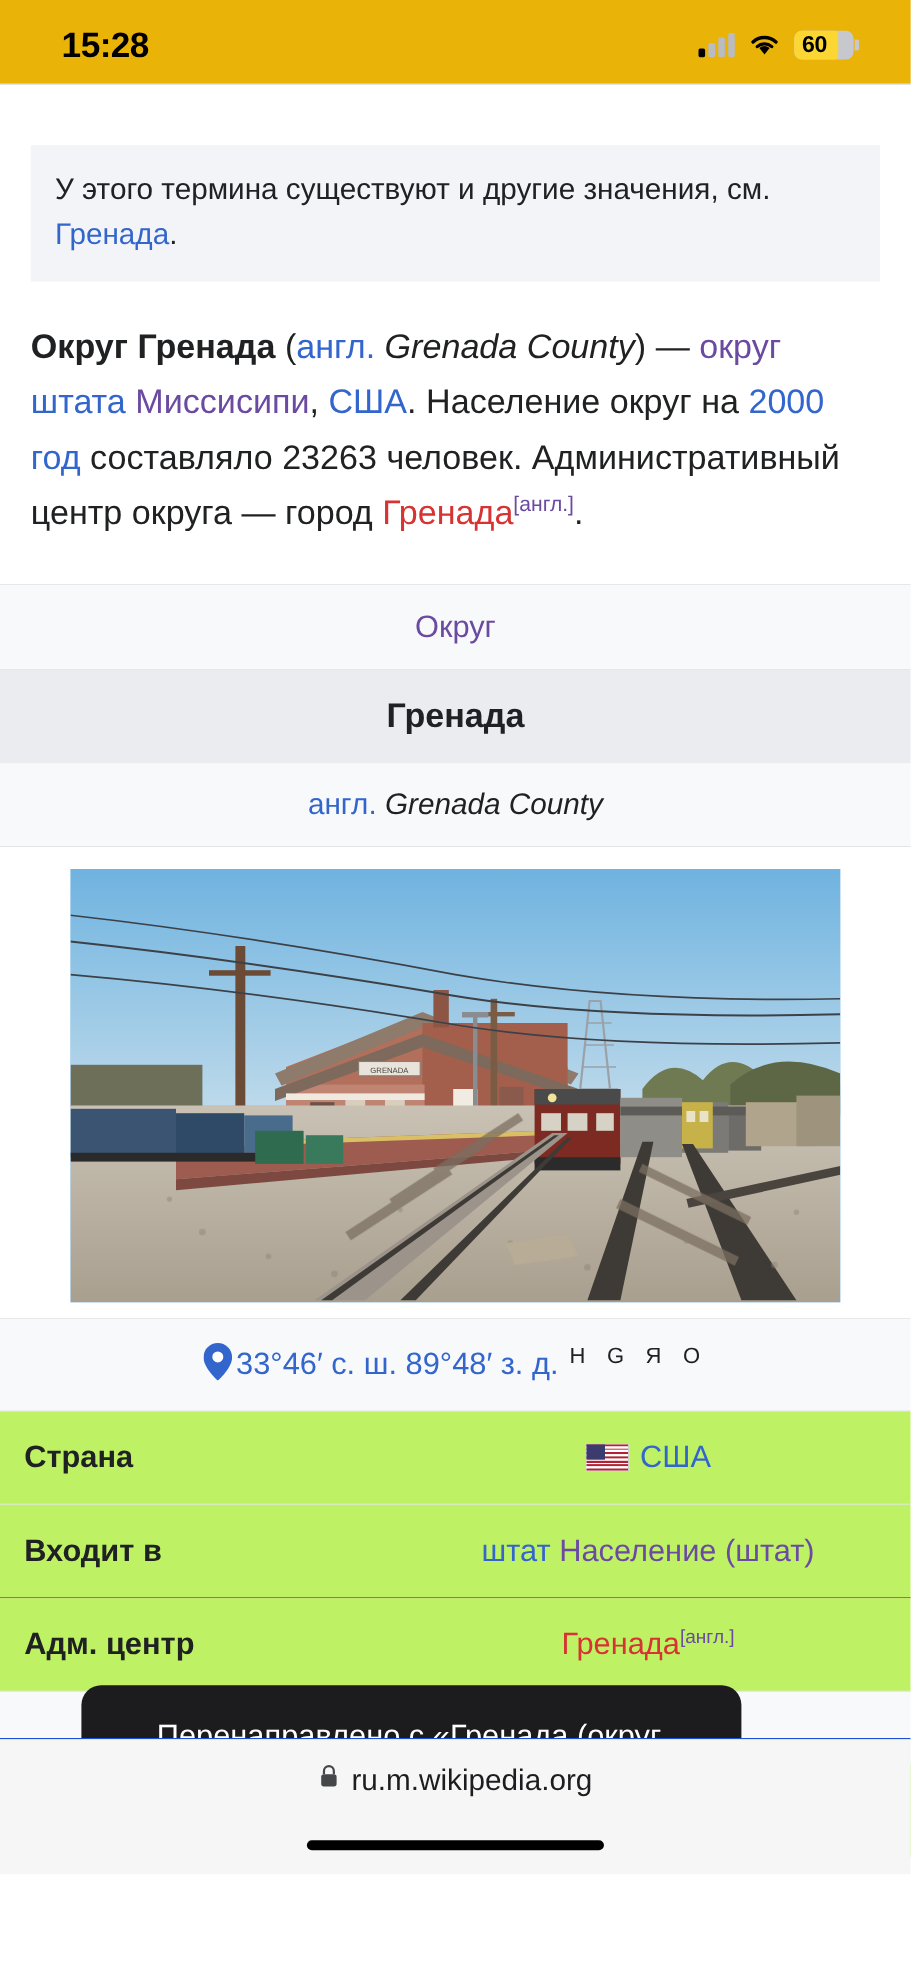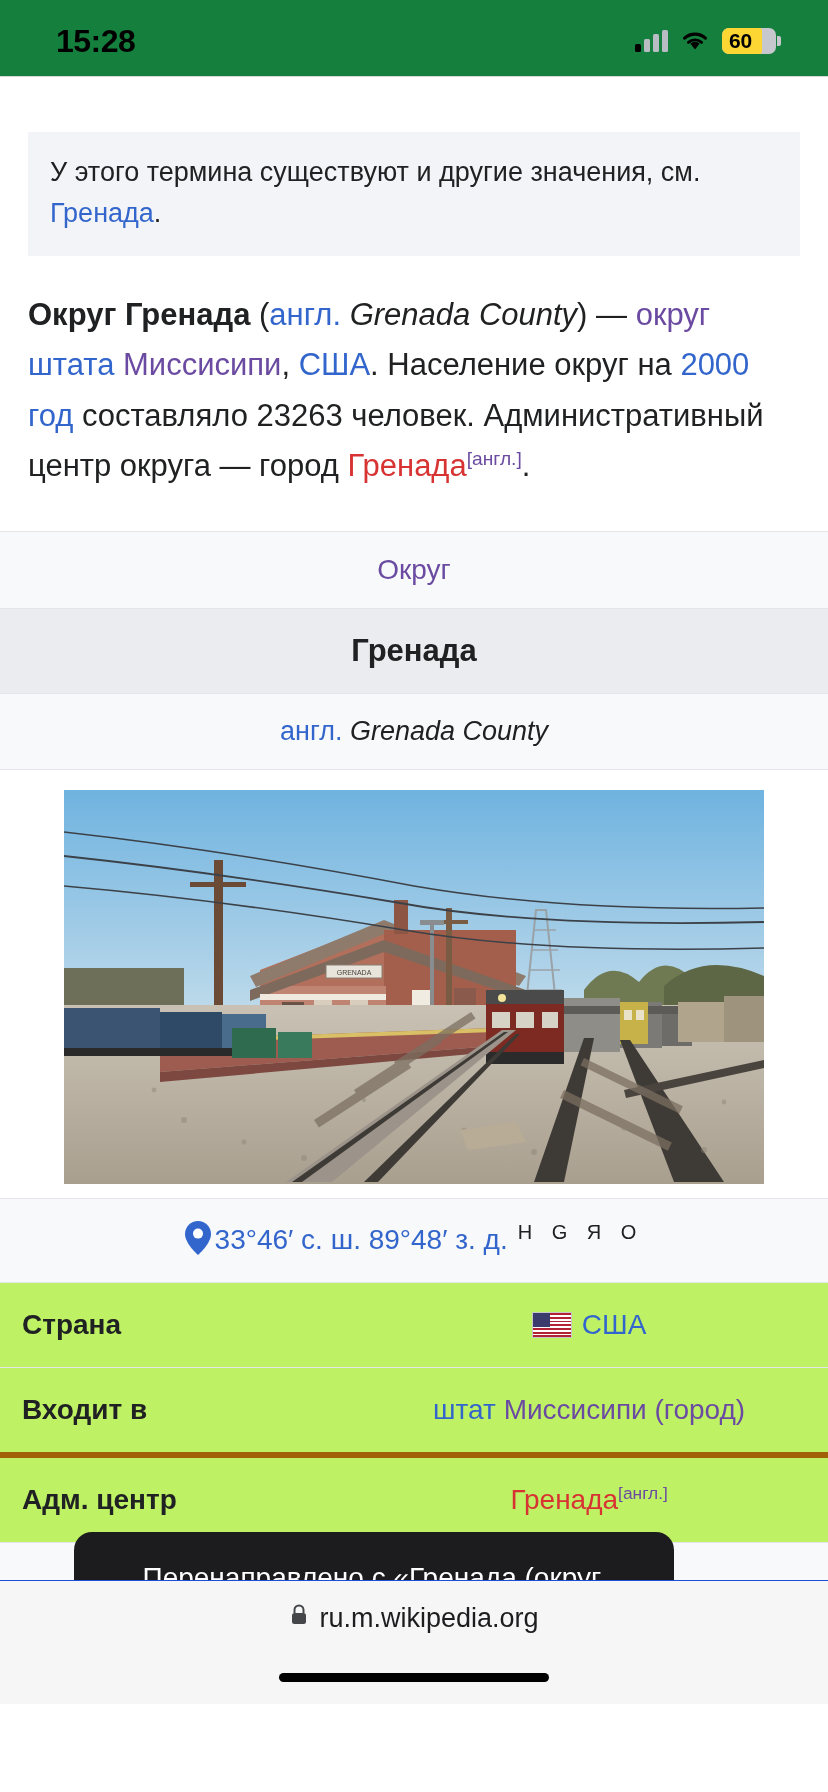--- a/index.html
+++ b/index.html
@@ -8,21 +8,21 @@
     width: 828px;
     height: 1792px;
     overflow: hidden;
     background: #ffffff;
     font-family: "Liberation Sans", "DejaVu Sans", sans-serif;
   }
 
   
   .status-bar {
     height: 76px;
-    background: #15803d;
+    background: #eab308;
     display: flex;
     align-items: center;
     justify-content: space-between;
     padding: 0 52px 0 56px;
     position: relative;
   }
   .status-time {
     font-size: 32px;
     font-weight: 600;
     color: #000;
@@ -480,24 +480,24 @@
               <i></i>
               <i></i>
               <i></i>
               <i></i>
             </span>
           <span class="canton"></span>
         </span><a class="lk" href="#">США</a>
       </div>
     </div>
 
-    <div class="ib-data-row" style="border-bottom:6px solid #a16207">
+    <div class="ib-data-row" style="border-bottom:1px solid #a16207">
       <div class="ib-label">Входит в</div>
       <div class="ib-value">
-        <a class="lk" href="#">штат </a><a class="lk-v" href="#">Миссисипи (город)</a>
+        <a class="lk" href="#">штат </a><a class="lk-v" href="#">Население (штат)</a>
       </div>
     </div>
 
     <div class="ib-data-row" style="border-bottom:1px solid #e3e5e8">
       <div class="ib-label">Адм. центр</div>
       <div class="ib-value">
         <a class="lk-red" href="#">Гренада</a><sup class="lk-v">[англ.]</sup>
       </div>
     </div>
 

